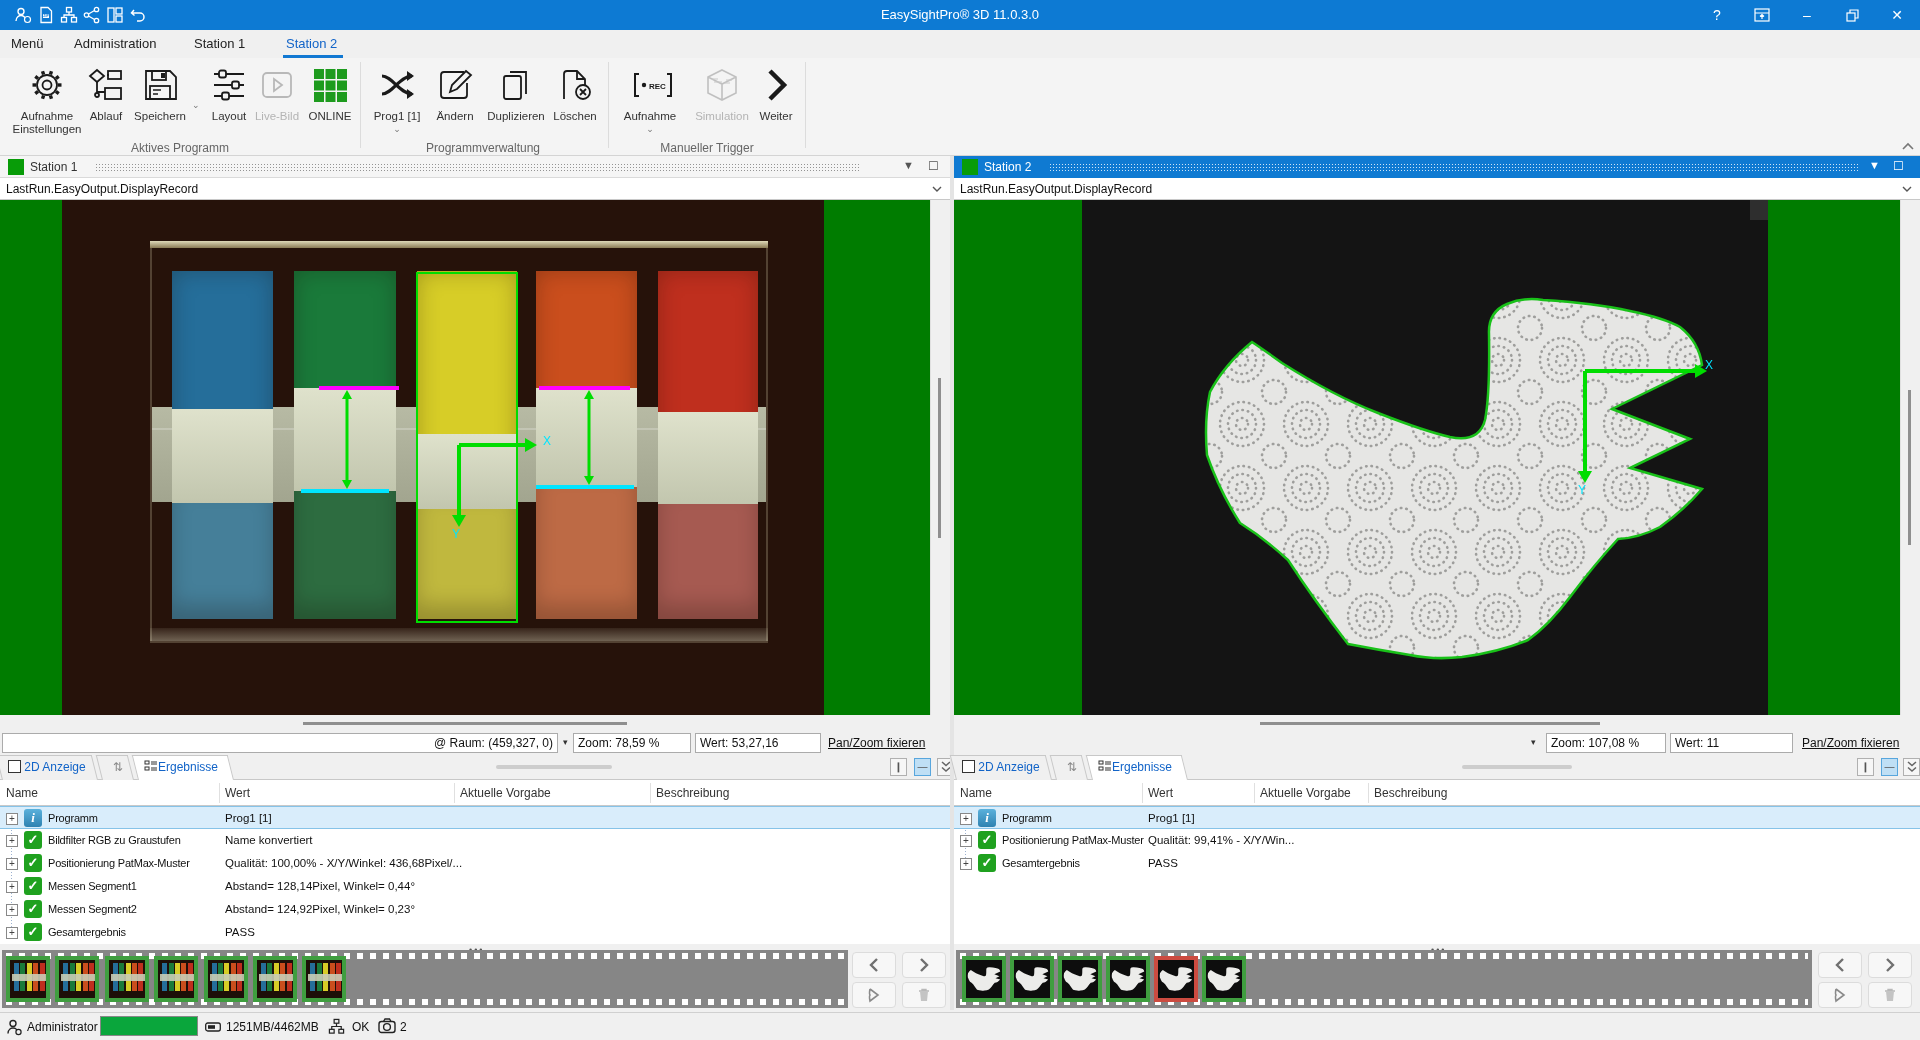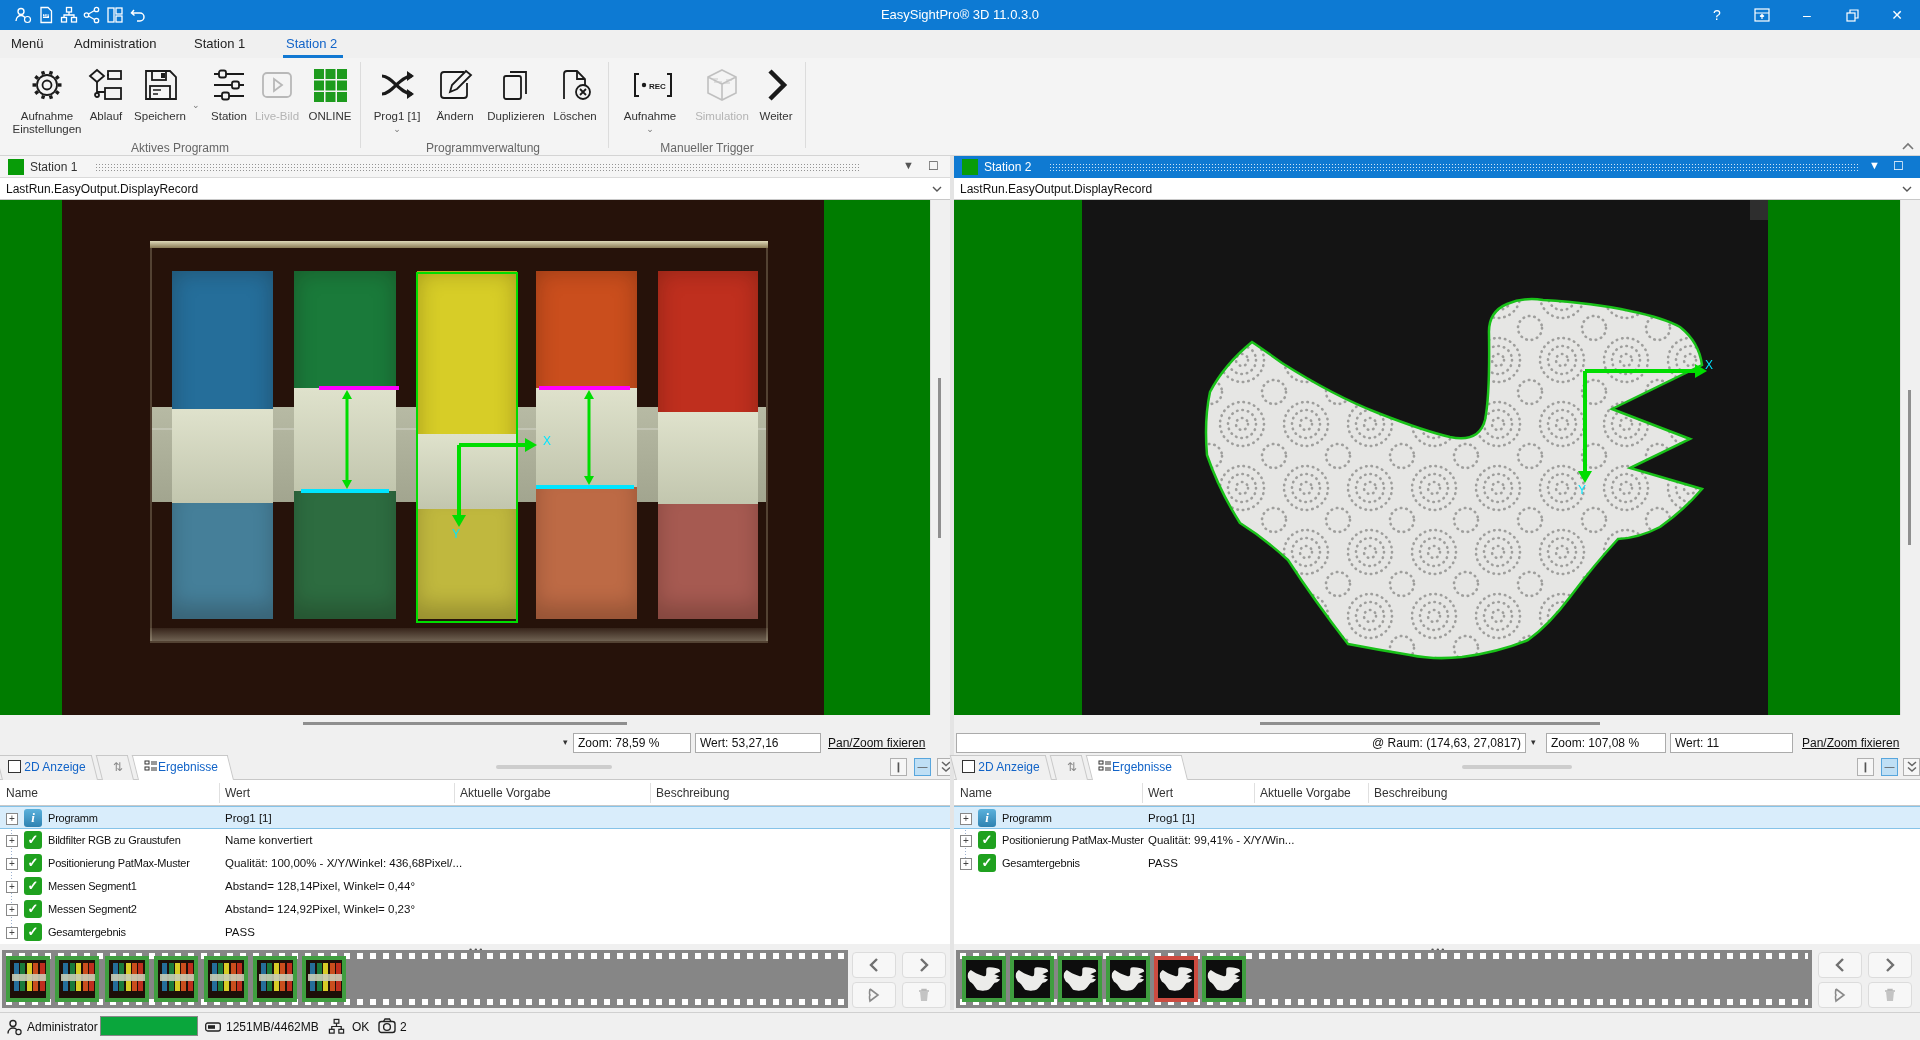--- a/index.html
+++ b/index.html
@@ -204,21 +204,21 @@
             <rect x="20" y="7" width="4" height="5" fill="#1a1a1a"></rect>
             <rect x="9" y="20" width="20" height="13" fill="none" stroke="#1a1a1a" stroke-width="1.8"></rect>
             <path d="M12 24 h8 M12 28 h5" stroke="#1a1a1a" stroke-width="1.4"></path>
           </svg></span><div class="rlabel">Speichern</div></div>
       <span class="abs" style="left:192px; top:42px; font-size:9px; color:#777">⌄</span>
       <div class="rbtn" style="left:194px"><span class="ric"><svg width="38" height="38" viewBox="0 0 38 38" style="margin:0 auto">
             <path d="M4 8 h30 M4 19 h30 M4 30 h30" fill="none" stroke="#1a1a1a" stroke-width="1.8"></path>
             <rect x="9" y="4.5" width="7" height="7" rx="2" fill="#f4f4f4" stroke="#1a1a1a" stroke-width="1.8"></rect>
             <rect x="22" y="15.5" width="7" height="7" rx="2" fill="#f4f4f4" stroke="#1a1a1a" stroke-width="1.8"></rect>
             <rect x="12" y="26.5" width="7" height="7" rx="2" fill="#f4f4f4" stroke="#1a1a1a" stroke-width="1.8"></rect>
-          </svg></span><div class="rlabel">Station</div></div>
+          </svg></span><div class="rlabel">Layout</div></div>
       <div class="rbtn disabled" style="left:242px"><span class="ric"><svg width="38" height="38" viewBox="0 0 38 38" style="margin:0 auto">
             <rect x="5" y="7" width="28" height="24" rx="4" fill="none" stroke="#b8b8b8" stroke-width="1.8"></rect>
             <path d="M16 13 l8 6 l-8 6 z" fill="none" stroke="#b8b8b8" stroke-width="1.8"></path>
           </svg></span><div class="rlabel">Live-Bild</div></div>
       <div class="rbtn" style="left:295px"><span class="ric"><svg width="38" height="38" viewBox="0 0 38 38" style="margin:0 auto">
             <rect x="3" y="3" width="10" height="10" fill="#1e9b1e"></rect>
             <rect x="14.5" y="3" width="10" height="10" fill="#1e9b1e"></rect>
             <rect x="26" y="3" width="10" height="10" fill="#1e9b1e"></rect>
             <rect x="3" y="14.5" width="10" height="10" fill="#1e9b1e"></rect>
             <rect x="14.5" y="14.5" width="10" height="10" fill="#1e9b1e"></rect>
@@ -338,20 +338,21 @@
         </svg>
     </div>
     <div class="vscroll" style="left:930px; width:20px">
       <div class="vthumb" style="top:178px; height:160px"></div>
     </div>
     <div class="hscroll">
       <div class="hthumb" style="left:303px; width:324px"></div>
     </div>
 
     <div class="statusrow">
+      <div class="sbox right" style="left:2px; width:556px">@ Raum: (459,327, 0)</div>
       <span class="sdrop" style="left:563px">▾</span>
       <div class="sbox left" style="left:573px; width:118px">Zoom: 78,59 %</div>
       <div class="sbox left" style="left:695px; width:126px">Wert: 53,27,16</div>
       <span class="sfix" style="left:828px">Pan/Zoom fixieren</span>
     </div>
 
     <div class="tabrow">
       <div class="tab" style="left:2px; width:96px">
         <div class="tshape"></div>
         <div class="tcontent" style="padding-left:6px"><span class="cbox"></span> <span>2D Anzeige</span></div>
@@ -564,21 +565,20 @@
         </svg>
     </div>
     <div class="vscroll" style="left:946px; width:20px">
       <div class="vthumb" style="top:190px; height:155px"></div>
     </div>
     <div class="hscroll">
       <div class="hthumb" style="left:306px; width:340px"></div>
     </div>
 
     <div class="statusrow">
-      <div class="sbox right" style="left:2px; width:570px">@ Raum: (174,63, 27,0817)</div>
       <span class="sdrop" style="left:577px">▾</span>
       <div class="sbox left" style="left:592px; width:120px">Zoom: 107,08 %</div>
       <div class="sbox left" style="left:716px; width:123px">Wert: 11</div>
       <span class="sfix" style="left:848px">Pan/Zoom fixieren</span>
     </div>
 
     <div class="tabrow">
       <div class="tab" style="left:2px; width:96px">
         <div class="tshape"></div>
         <div class="tcontent" style="padding-left:6px"><span class="cbox"></span> <span>2D Anzeige</span></div>

